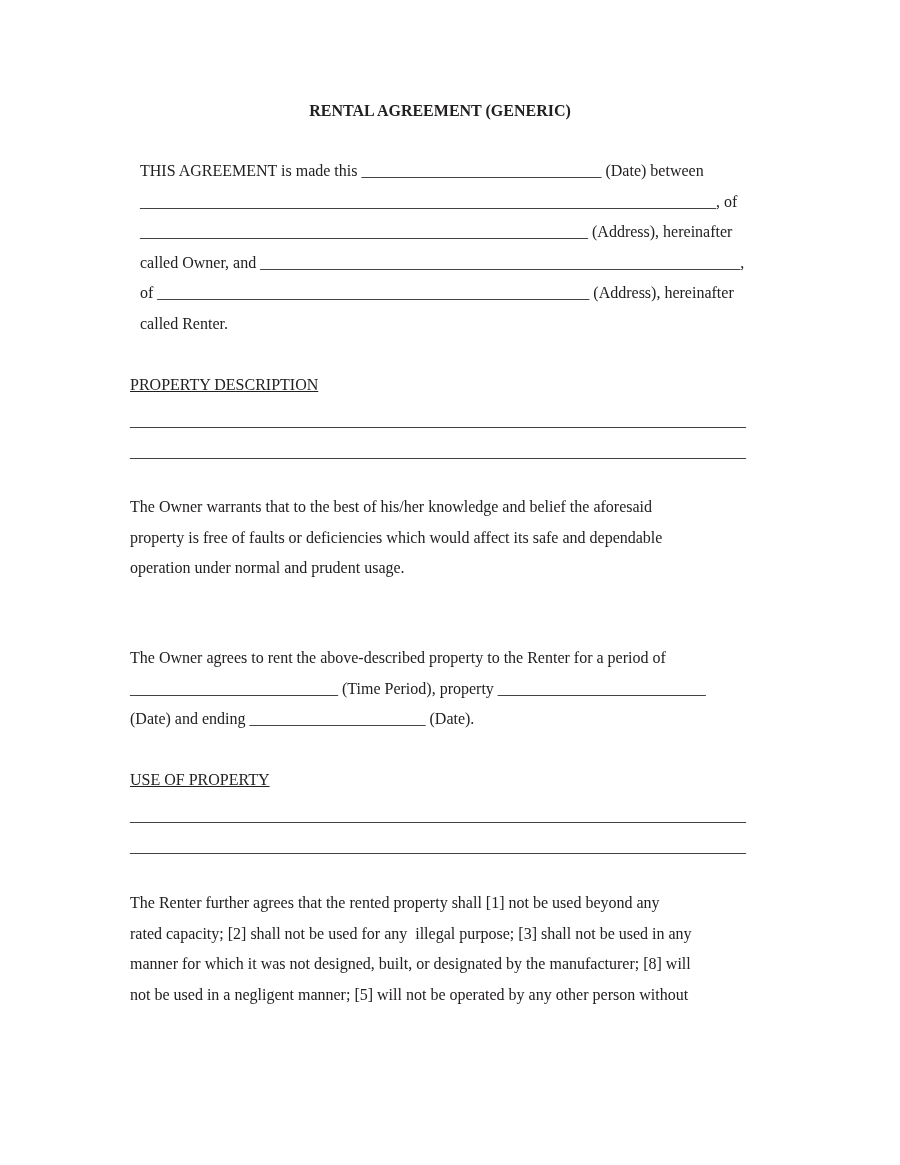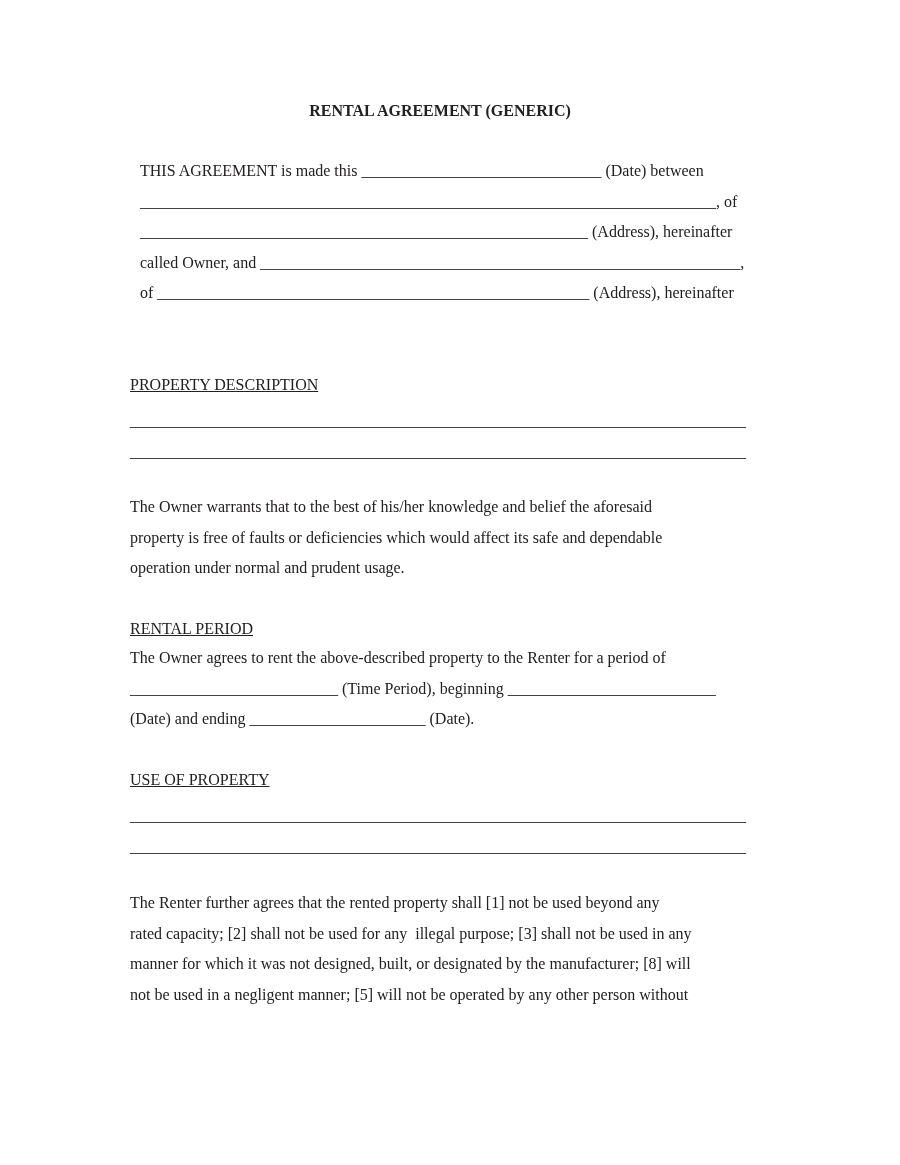--- a/index.html
+++ b/index.html
@@ -52,44 +52,42 @@
 <div class="page">
 
   <div class="doc-title">RENTAL AGREEMENT (GENERIC)</div>
 
   <div class="block" style="top:156px;margin-left:10px;">
     <div class="line">THIS AGREEMENT is made this ______________________________ (Date) between</div>
     <div class="line">________________________________________________________________________, of</div>
     <div class="line">________________________________________________________ (Address), hereinafter</div>
     <div class="line">called Owner, and ____________________________________________________________,</div>
     <div class="line">of ______________________________________________________ (Address), hereinafter</div>
+    <div class="line">called Renter.</div>
   </div>
 
   <div class="block heading" style="top:370px;">
     <div class="line">PROPERTY DESCRIPTION</div>
   </div>
 
   <div class="block blank" style="top:405px;">
     <div class="line">_____________________________________________________________________________</div>
     <div class="line">_____________________________________________________________________________</div>
   </div>
 
   <div class="block" style="top:492px;">
     <div class="line">The Owner warrants that to the best of his/her knowledge and belief the aforesaid</div>
     <div class="line">property is free of faults or deficiencies which would affect its safe and dependable</div>
     <div class="line">operation under normal and prudent usage.</div>
   </div>
 
-  <div class="block heading" style="top:614px;">
-    <div class="line">RENTAL PERIOD</div>
-  </div>
 
   <div class="block" style="top:643px;">
     <div class="line">The Owner agrees to rent the above-described property to the Renter for a period of</div>
-    <div class="line">__________________________ (Time Period), beginning __________________________</div>
+    <div class="line">__________________________ (Time Period), property __________________________</div>
     <div class="line">(Date) and ending ______________________ (Date).</div>
   </div>
 
   <div class="block heading" style="top:765px;">
     <div class="line">USE OF PROPERTY</div>
   </div>
 
   <div class="block blank" style="top:800px;">
     <div class="line">_____________________________________________________________________________</div>
     <div class="line">_____________________________________________________________________________</div>

